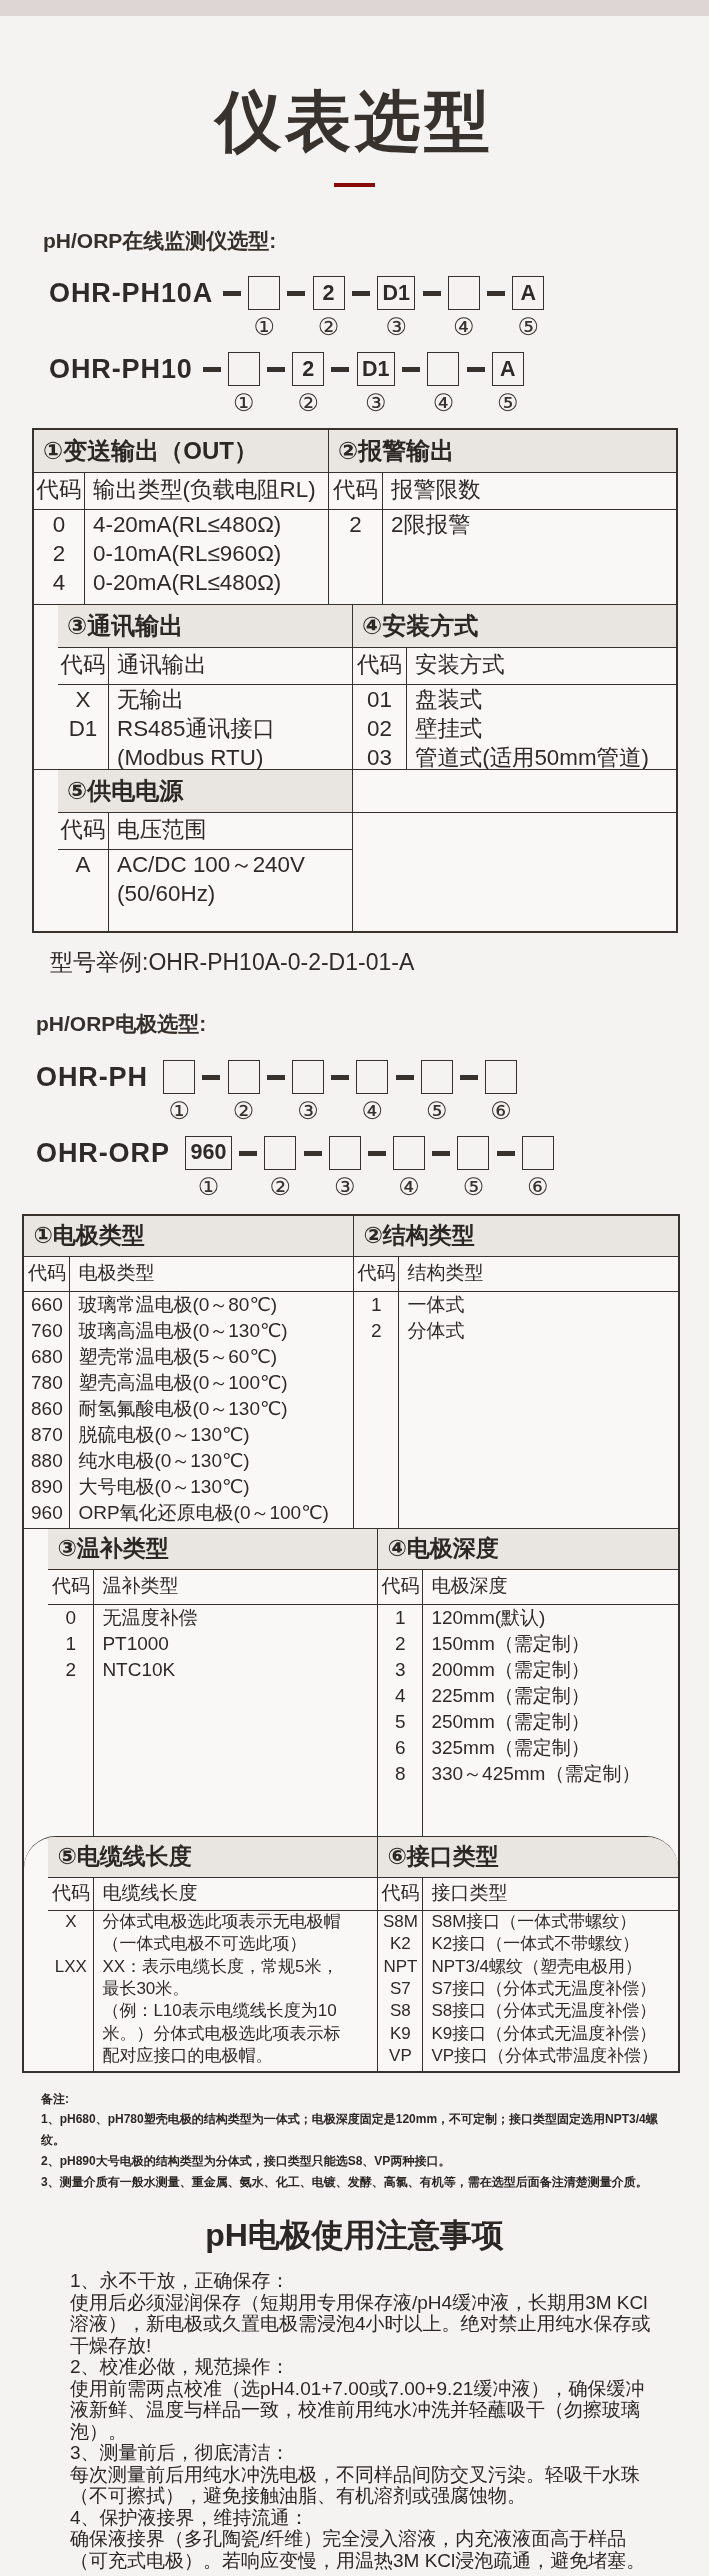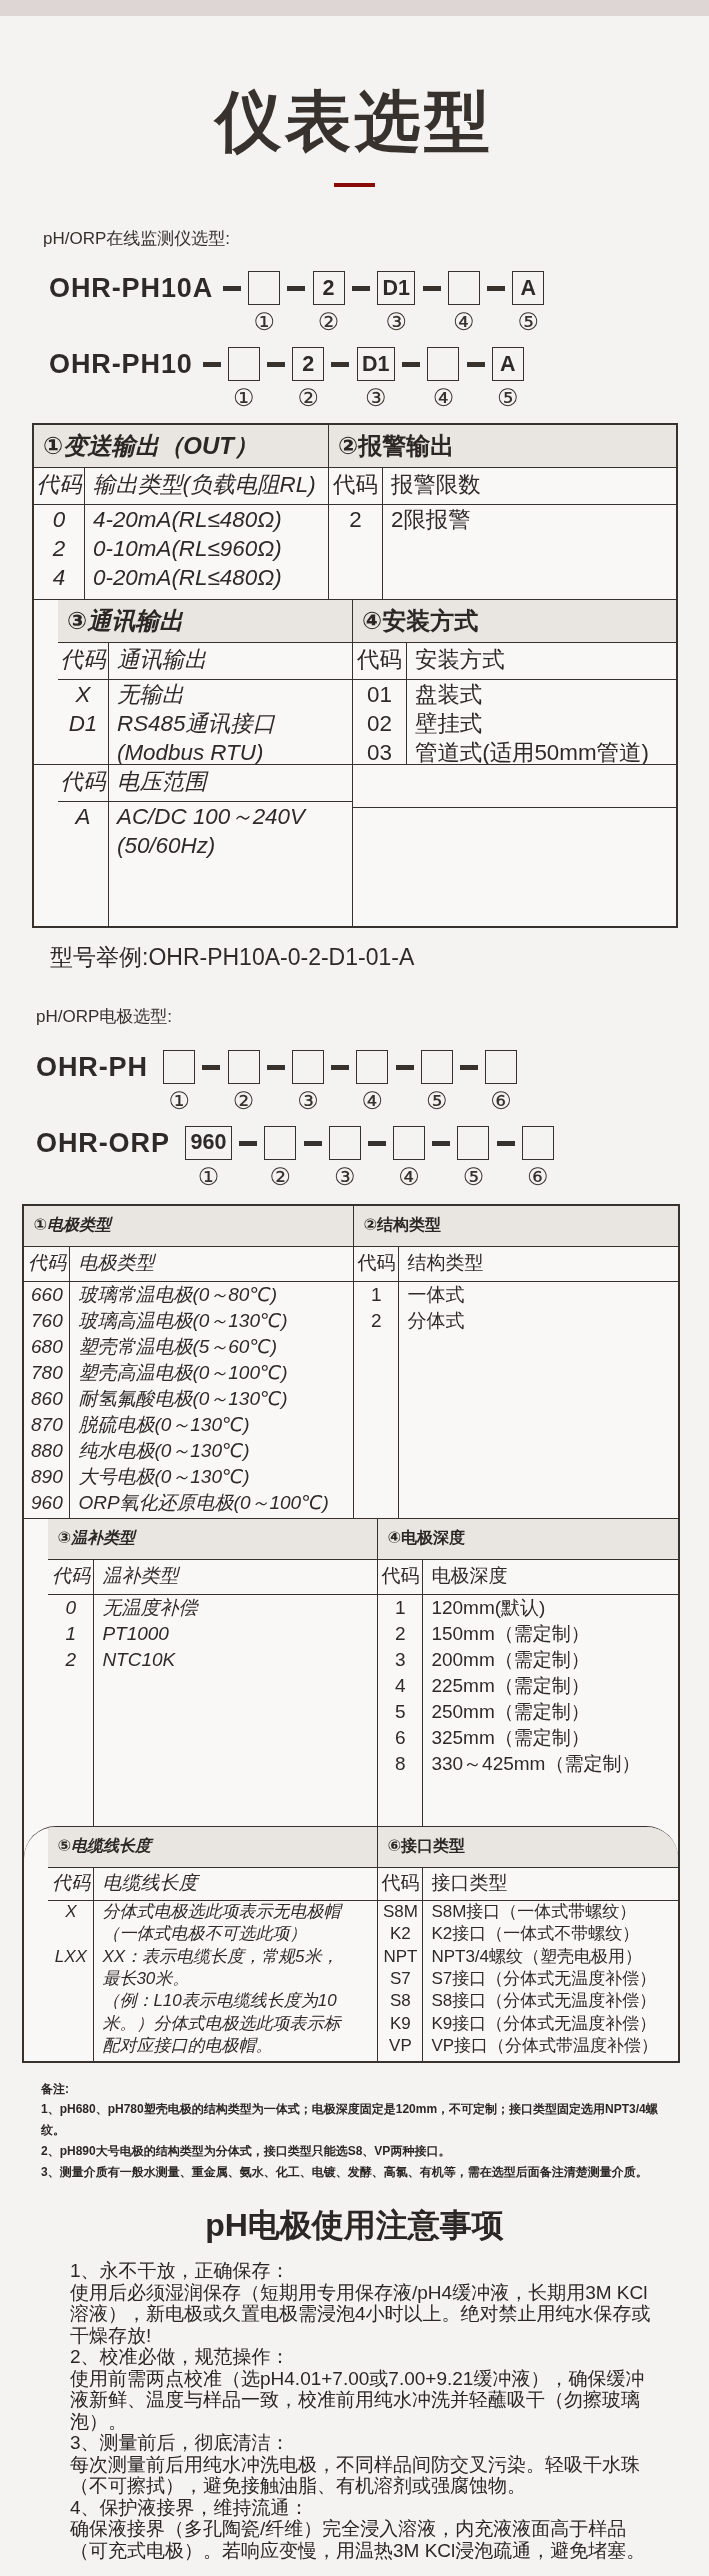--- a/index.html
+++ b/index.html
@@ -2,21 +2,21 @@
 <html style="font-size:14.4px"><head>
 <meta charset="utf-8">
 <style>
   html,body{margin:0;padding:0;background:#f5f3f1;}
   .page{position:relative;width:709px;height:2576px;margin:0 auto;background:#f5f3f1;
         font-family:"Liberation Sans","DejaVu Sans",sans-serif;color:#2e2a27;overflow:hidden;}
   .topbar{height:16px;background:#ded5d5;}
   .main-title{margin-top:72px;text-align:center;font-size:66px;font-weight:bold;
               line-height:1;color:#38322e;letter-spacing:3.6px;}
   .title-rule{width:41px;height:3.6px;background:#8a0909;margin:29px auto 0 auto;}
-  .section-heading{font-size:17px;font-weight:normal;color:#35302c;}
+  .section-heading{font-size:21px;font-weight:bold;color:#35302c;}
   .h-meter{margin:40px 0 0 43px;}
   .h-electrode{margin:32px 0 0 36px;}
 
   
   .model-area{margin-top:21.5px;}
   .ma-meter{margin-left:49px;}
   .ma-electrode{margin-left:36px;}
   .model-line{display:flex;align-items:flex-start;margin-bottom:12.6px;}
   .model-prefix{font-size:27px;font-weight:700;line-height:34px;margin-right:9px;
                 letter-spacing:0.9px;white-space:nowrap;}
@@ -33,28 +33,28 @@
   .t2{width:658px;margin:14.4px 0 0 22.4px;}
   .section-row{display:flex;box-sizing:border-box;overflow:hidden;}
   .section-row + .section-row{border-top:1.8px solid #37322d;padding-left:24px;}
   .t1 .section-row:nth-child(1){height:174px;}
   .t1 .section-row:nth-child(2){height:165px;}
   .t1 .section-row:nth-child(3){height:162px;}
   .t2 .section-row:nth-child(1){height:312px;}
   .t2 .section-row:nth-child(2){height:308px;}
   .t2 .section-row:nth-child(3){height:235px;border-radius:32px;}
   .half{display:flex;flex-direction:column;box-sizing:border-box;min-width:0;}
-  .half.left{border-right:1.8px solid #37322d;font-style:italic;}
+  .half.left{border-right:1.8px solid #37322d;}
   .t1 .half.left{width:295px;flex:0 0 295px;}
   .t2 .half.left{width:330px;flex:0 0 330px;}
   .half.right{flex:1;}
   .sec-header{box-sizing:border-box;height:43px;background:#e9e6e2;border-bottom:1.8px solid #37322d;
               display:flex;align-items:center;padding-left:9px;font-weight:bold;font-size:24px;
               color:#2c2724;flex:0 0 auto;}
-  .t2 .sec-header{height:41px;font-size:16px;}
+  .t2 .sec-header{height:41px;font-size:23px;}
   .sec-header.empty{background:transparent;}
   .sec-body{flex:1;display:flex;flex-direction:column;min-height:0;}
   .crow{display:flex;align-items:stretch;flex:0 0 auto;}
   .ccode{box-sizing:border-box;border-right:1.8px solid #37322d;text-align:center;flex:0 0 51px;}
   .t1 .right .ccode{flex-basis:54px;}
   .t2 .ccode{flex-basis:46px;}
   .t2 .right .ccode{flex-basis:45px;}
   .clabel{flex:1;padding-left:8px;white-space:pre-line;min-width:0;}
   .t1 .crow{font-size:22.4px;line-height:29px;}
   .t1 .crow.chead{border-bottom:1.8px solid #37322d;line-height:34px;height:36px;}
@@ -232,20 +232,21 @@
             </div>
             <div class="crow cfill">
               <span class="ccode"></span>
               <span class="clabel"></span>
             </div>
           </div>
         </div>
       </div>
       <div class="section-row">
         <div class="half left">
+          <div class="sec-header">⑤供电电源</div>
           <div class="sec-body">
             <div class="crow chead">
               <span class="ccode">代码</span>
               <span class="clabel">电压范围</span>
             </div>
             <div class="crow">
               <span class="ccode">A</span>
               <span class="clabel">AC/DC 100～240V
 (50/60Hz)</span>
             </div>

